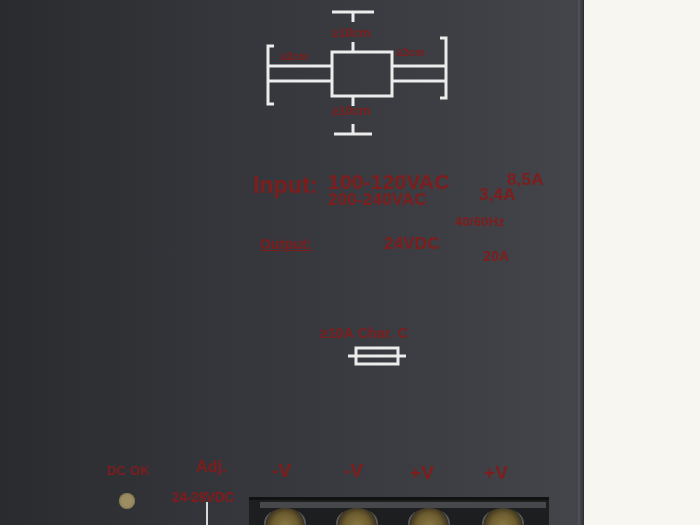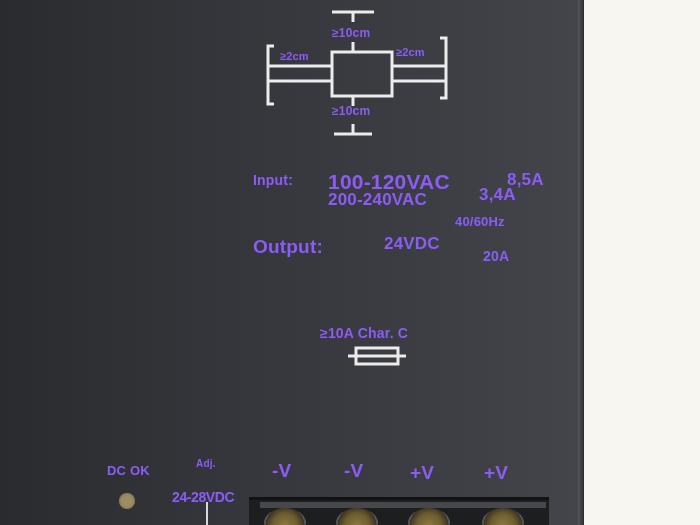--- a/index.html
+++ b/index.html
@@ -1,21 +1,21 @@
 <!DOCTYPE html>
 <html><head>
 <meta charset="utf-8">
 <style>
   html,body{margin:0;padding:0;}
   body{width:700px;height:525px;overflow:hidden;position:relative;background:#f7f5ef;font-family:"Liberation Sans",sans-serif;}
   .panel{position:absolute;left:0;top:0;width:582px;height:525px;
     background:linear-gradient(90deg,#2a2b2e 0%,#34353a 35%,#3c3d42 70%,#44454a 100%);}
   .panel-edge{position:absolute;left:578px;top:0;width:6px;height:525px;background:linear-gradient(90deg,#55565b,#2c2c2f);}
   .wall{position:absolute;left:584px;top:0;width:116px;height:525px;background:#f8f6f0;}
-  .txt{position:absolute;color:#8b5cf6;font-weight:bold;white-space:nowrap;letter-spacing:0.2px;}
+  .txt{position:absolute;color:#7f1d1d;font-weight:bold;white-space:nowrap;letter-spacing:0.2px;}
   .clear-diagram{position:absolute;left:262px;top:6px;width:190px;height:130px;}
   .fuse{position:absolute;left:348px;top:345px;width:58px;height:22px;}
   .led{position:absolute;left:119px;top:493px;width:16px;height:16px;border-radius:50%;background:#9c8e62;box-shadow:0 0 3px #6d6445 inset;}
   .adj-line{position:absolute;left:206px;top:502px;width:2px;height:23px;background:#d9d9d9;}
   .terminal-block{position:absolute;left:249px;top:497px;width:300px;height:40px;background:#1d1e20;border-top:3px solid #121213;}
   .terminal-rail{position:absolute;left:260px;top:502px;width:286px;height:6px;background:#47484c;}
   .screw{position:absolute;top:508px;width:42px;height:30px;border-radius:50%;
     background:radial-gradient(circle at 50% 60%,#8c7a45 0%,#6d5c2e 45%,#3b3322 70%,#595b5f 72%,#3a3b3e 100%);}
 </style>
 </head>
@@ -40,41 +40,41 @@
     <polyline points="178,32 184,32 184,92 178,92"></polyline>
     <line x1="130" y1="60" x2="184" y2="60"></line>
     <line x1="130" y1="75" x2="184" y2="75"></line>
   </g>
 </svg>
 <div class="txt" style="left:332px;top:26px;font-size:12px;">≥10cm</div>
 <div class="txt" style="left:332px;top:104px;font-size:12px;">≥10cm</div>
 <div class="txt" style="left:280px;top:50px;font-size:11px;">≥2cm</div>
 <div class="txt" style="left:396px;top:46px;font-size:11px;">≥2cm</div>
 
-<div class="txt" style="left:253px;top:172px;font-size:14px;">Input:</div>
+<div class="txt" style="left:253px;top:172px;font-size:23px;">Input:</div>
 <div class="txt" style="left:328px;top:170px;font-size:21px;">100-120VAC</div>
 <div class="txt" style="left:507px;top:170px;font-size:17px;">8,5A</div>
 <div class="txt" style="left:328px;top:190px;font-size:17px;">200-240VAC</div>
 <div class="txt" style="left:479px;top:185px;font-size:17px;">3,4A</div>
 <div class="txt" style="left:455px;top:214px;font-size:13px;">40/60Hz</div>
-<div class="txt" style="left:253px;top:236px;font-size:19px;">Output:</div>
+<div class="txt" style="left:260px;top:236px;font-size:14px;text-decoration:underline;">Output:</div>
 <div class="txt" style="left:384px;top:234px;font-size:17px;text-align:center;">24VDC</div>
 <div class="txt" style="left:483px;top:248px;font-size:14px;">20A</div>
 
 <div class="txt" style="left:320px;top:318px;font-size:14px;margin-top:7px;">≥10A Char. C</div>
 <svg class="fuse" viewBox="0 0 58 22">
   <g stroke="#ececec" stroke-width="3" fill="none">
     <rect x="8" y="3" width="42" height="16"></rect>
     <line x1="0" y1="11" x2="58" y2="11"></line>
   </g>
 </svg>
 
 <div class="txt" style="left:107px;top:463px;font-size:13px;">DC OK</div>
 <div class="led"></div>
-<div class="txt" style="left:196px;top:458px;font-size:10px;">Adj.</div>
+<div class="txt" style="left:196px;top:458px;font-size:16px;">Adj.</div>
 <div class="txt" style="left:172px;top:474px;font-size:14px;letter-spacing:-0.4px;margin-top:15px;">24-28VDC</div>
 <div class="adj-line"></div>
 
 <div class="txt" style="left:272px;top:460px;font-size:19px;">-V</div>
 <div class="txt" style="left:344px;top:460px;font-size:19px;">-V</div>
 <div class="txt" style="left:410px;top:462px;font-size:19px;">+V</div>
 <div class="txt" style="left:484px;top:462px;font-size:19px;">+V</div>
 
 <div class="terminal-block"></div>
 <div class="terminal-rail"></div>

